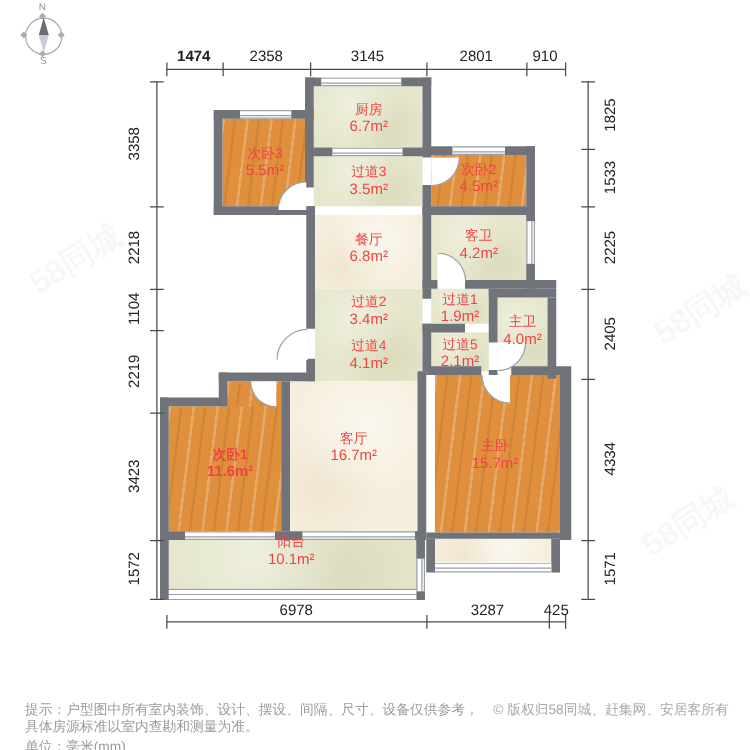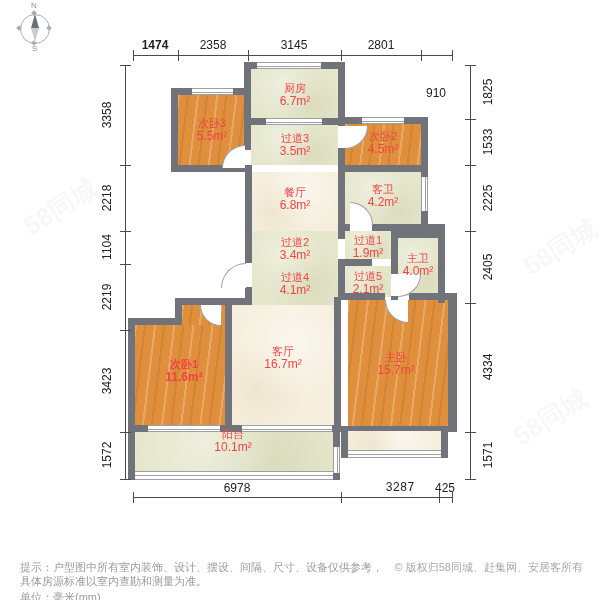--- a/index.html
+++ b/index.html
@@ -209,21 +209,21 @@
 <div class="tick" style="left:133px;top:50px;width:1px;height:11px;"></div>
 <div class="tick" style="left:178px;top:50px;width:1px;height:11px;"></div>
 <div class="tick" style="left:248px;top:50px;width:1px;height:11px;"></div>
 <div class="tick" style="left:341px;top:50px;width:1px;height:11px;"></div>
 <div class="tick" style="left:421px;top:50px;width:1px;height:11px;"></div>
 <div class="tick" style="left:452px;top:50px;width:1px;height:11px;"></div>
 <div class="dlab" style="left:155px;top:38px;font-weight:bold;">1474</div>
 <div class="dlab" style="left:213px;top:38px;">2358</div>
 <div class="dlab" style="left:294px;top:38px;">3145</div>
 <div class="dlab" style="left:381px;top:38px;">2801</div>
-<div class="dlab" style="left:436px;top:38px;margin-top:48px;">910</div>
+<div class="dlab" style="left:436px;top:38px;">910</div>
 
 <div class="dim-line" style="left:125px;top:65px;width:1px;height:414px;"></div>
 <div class="tick" style="left:120px;top:65px;width:11px;height:1px;"></div>
 <div class="tick" style="left:120px;top:165px;width:11px;height:1px;"></div>
 <div class="tick" style="left:120px;top:231px;width:11px;height:1px;"></div>
 <div class="tick" style="left:120px;top:264px;width:11px;height:1px;"></div>
 <div class="tick" style="left:120px;top:330px;width:11px;height:1px;"></div>
 <div class="tick" style="left:120px;top:432px;width:11px;height:1px;"></div>
 <div class="tick" style="left:120px;top:479px;width:11px;height:1px;"></div>
 <div class="dlab-v" style="left:75px;top:108px;">3358</div>
@@ -247,19 +247,19 @@
 <div class="dlab-v" style="left:456px;top:260px;">2405</div>
 <div class="dlab-v" style="left:456px;top:360px;">4334</div>
 <div class="dlab-v" style="left:456px;top:448px;">1571</div>
 
 <div class="dim-line" style="left:133px;top:497px;width:319px;height:1px;"></div>
 <div class="tick" style="left:133px;top:492px;width:1px;height:11px;"></div>
 <div class="tick" style="left:341px;top:492px;width:1px;height:11px;"></div>
 <div class="tick" style="left:439px;top:492px;width:1px;height:11px;"></div>
 <div class="tick" style="left:452px;top:492px;width:1px;height:11px;"></div>
 <div class="dlab" style="left:237px;top:481px;">6978</div>
-<div class="dlab" style="left:400px;top:481px;font-family:Liberation Mono, monospace;">3287</div>
+<div class="dlab" style="left:390px;top:481px;">3287</div>
 <div class="dlab" style="left:445px;top:481px;">425</div>
 
 <div class="foot" style="left:20px;top:546px;margin-top:44px;">单位：毫米(mm)</div>
 <div class="foot" style="left:20px;top:560px;">提示：户型图中所有室内装饰、设计、摆设、间隔、尺寸、设备仅供参考，</div>
 <div class="foot" style="left:20px;top:574px;">具体房源标准以室内查勘和测量为准。</div>
 <div class="foot" style="right:17px;top:560px;color:#a8a8a8;">© 版权归58同城、赶集网、安居客所有</div>
 
 </body></html>

